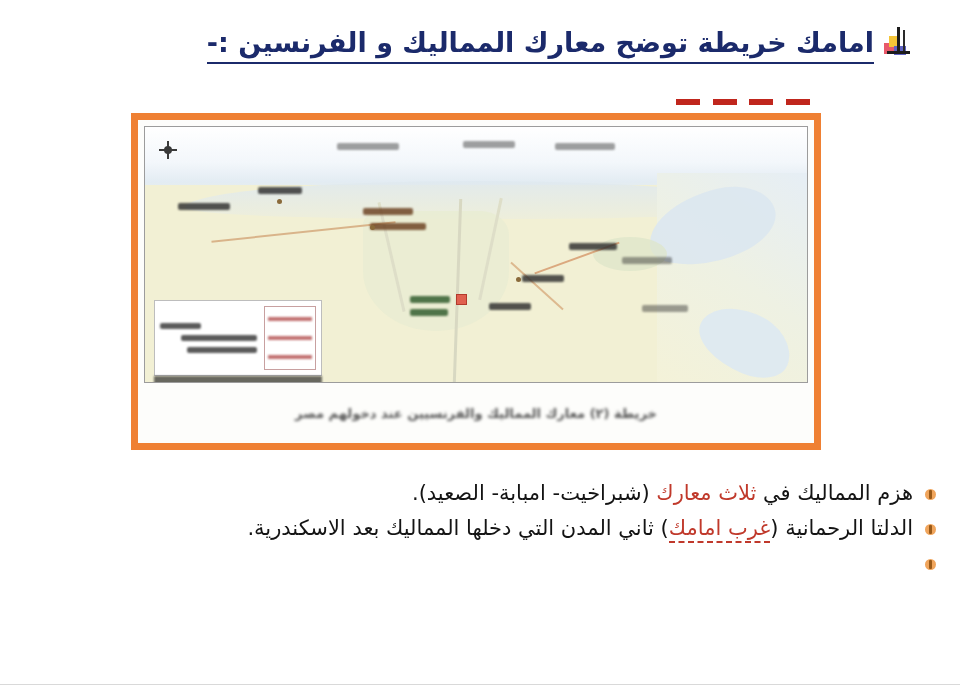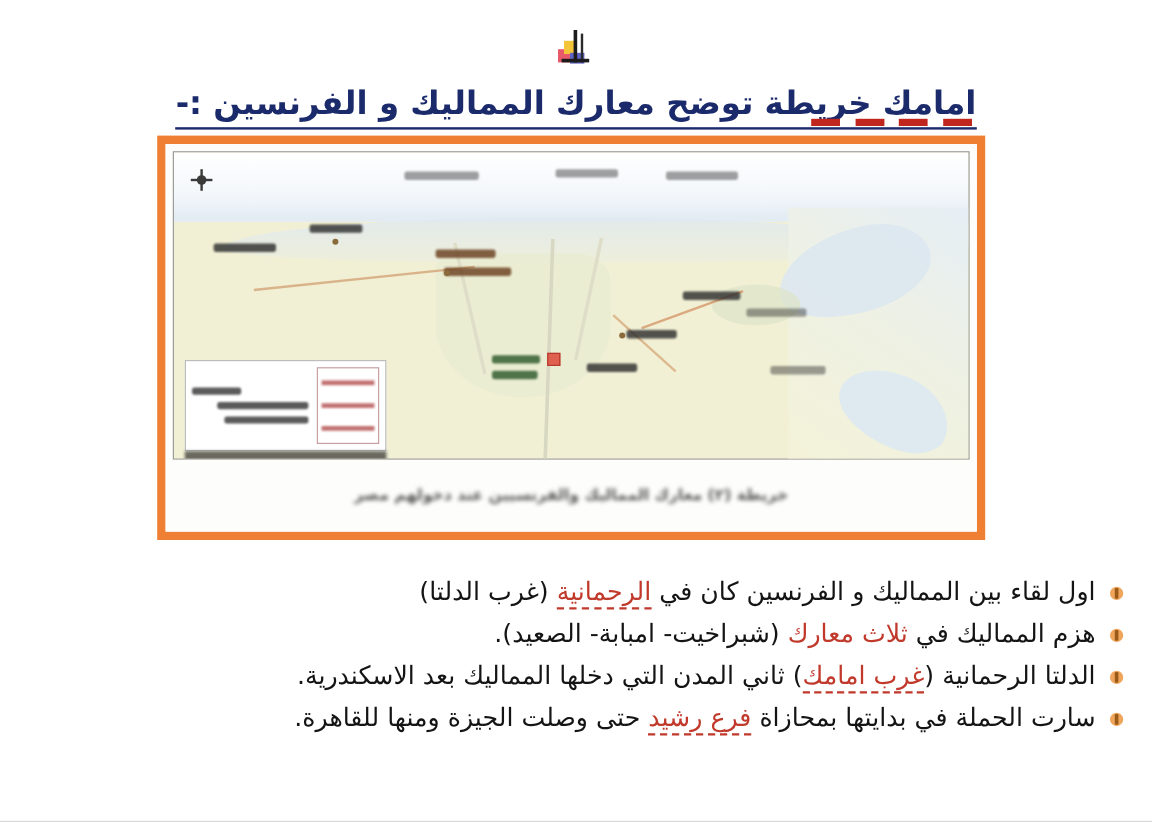--- a/index.html
+++ b/index.html
@@ -19,21 +19,21 @@
     box-sizing: border-box;
   }
 
   
   .title-row {
     position: absolute;
     top: 26px;
     right: 46px;
     left: 46px;
     display: flex;
-    flex-direction: column;
+    flex-direction: row;
     align-items: center;
     justify-content: flex-start;
     gap: 10px;
   }
   .title-bullet-icon {
     flex: 0 0 auto;
     width: 30px;
     height: 34px;
     position: relative;
     transform: translateY(-1px);
@@ -394,34 +394,29 @@
       </div>
       <div class="legend-scale"></div>
     </div>
 
     <div class="map-caption">خريطة (٢) معارك المماليك والفرنسيين عند دخولهم مصر</div>
   </div>
 </div>
 
 <div class="bullet-list">
 
-  <div class="bullet-item">
-    <span class="bullet-marker"></span>
-    <span class="bullet-text"><span>اول لقاء بين المماليك و الفرنسين كان في </span><span class="hl-red-u">الرحمانية</span><span> (غرب الدلتا)</span></span>
-  </div>
 
   <div class="bullet-item">
     <span class="bullet-marker"></span>
     <span class="bullet-text"><span>هزم المماليك في </span><span class="hl-red">ثلاث معارك</span><span> (شبراخيت- امبابة- الصعيد).</span></span>
   </div>
 
   <div class="bullet-item">
     <span class="bullet-marker"></span>
     <span class="bullet-text"><span>الدلتا الرحمانية (</span><span class="hl-red-u">غرب امامك</span><span>) ثاني المدن التي دخلها المماليك بعد الاسكندرية.</span></span>
   </div>
 
 
   <div class="bullet-item">
     <span class="bullet-marker"></span>
-    <span class="bullet-text"><span>سارت الحملة في بدايتها بمحازاة </span><span class="hl-red-u">فرع رشيد</span><span> حتى وصلت الجيزة ومنها للقاهرة.</span></span>
   </div>
 
 </div>
 
 </body></html>

